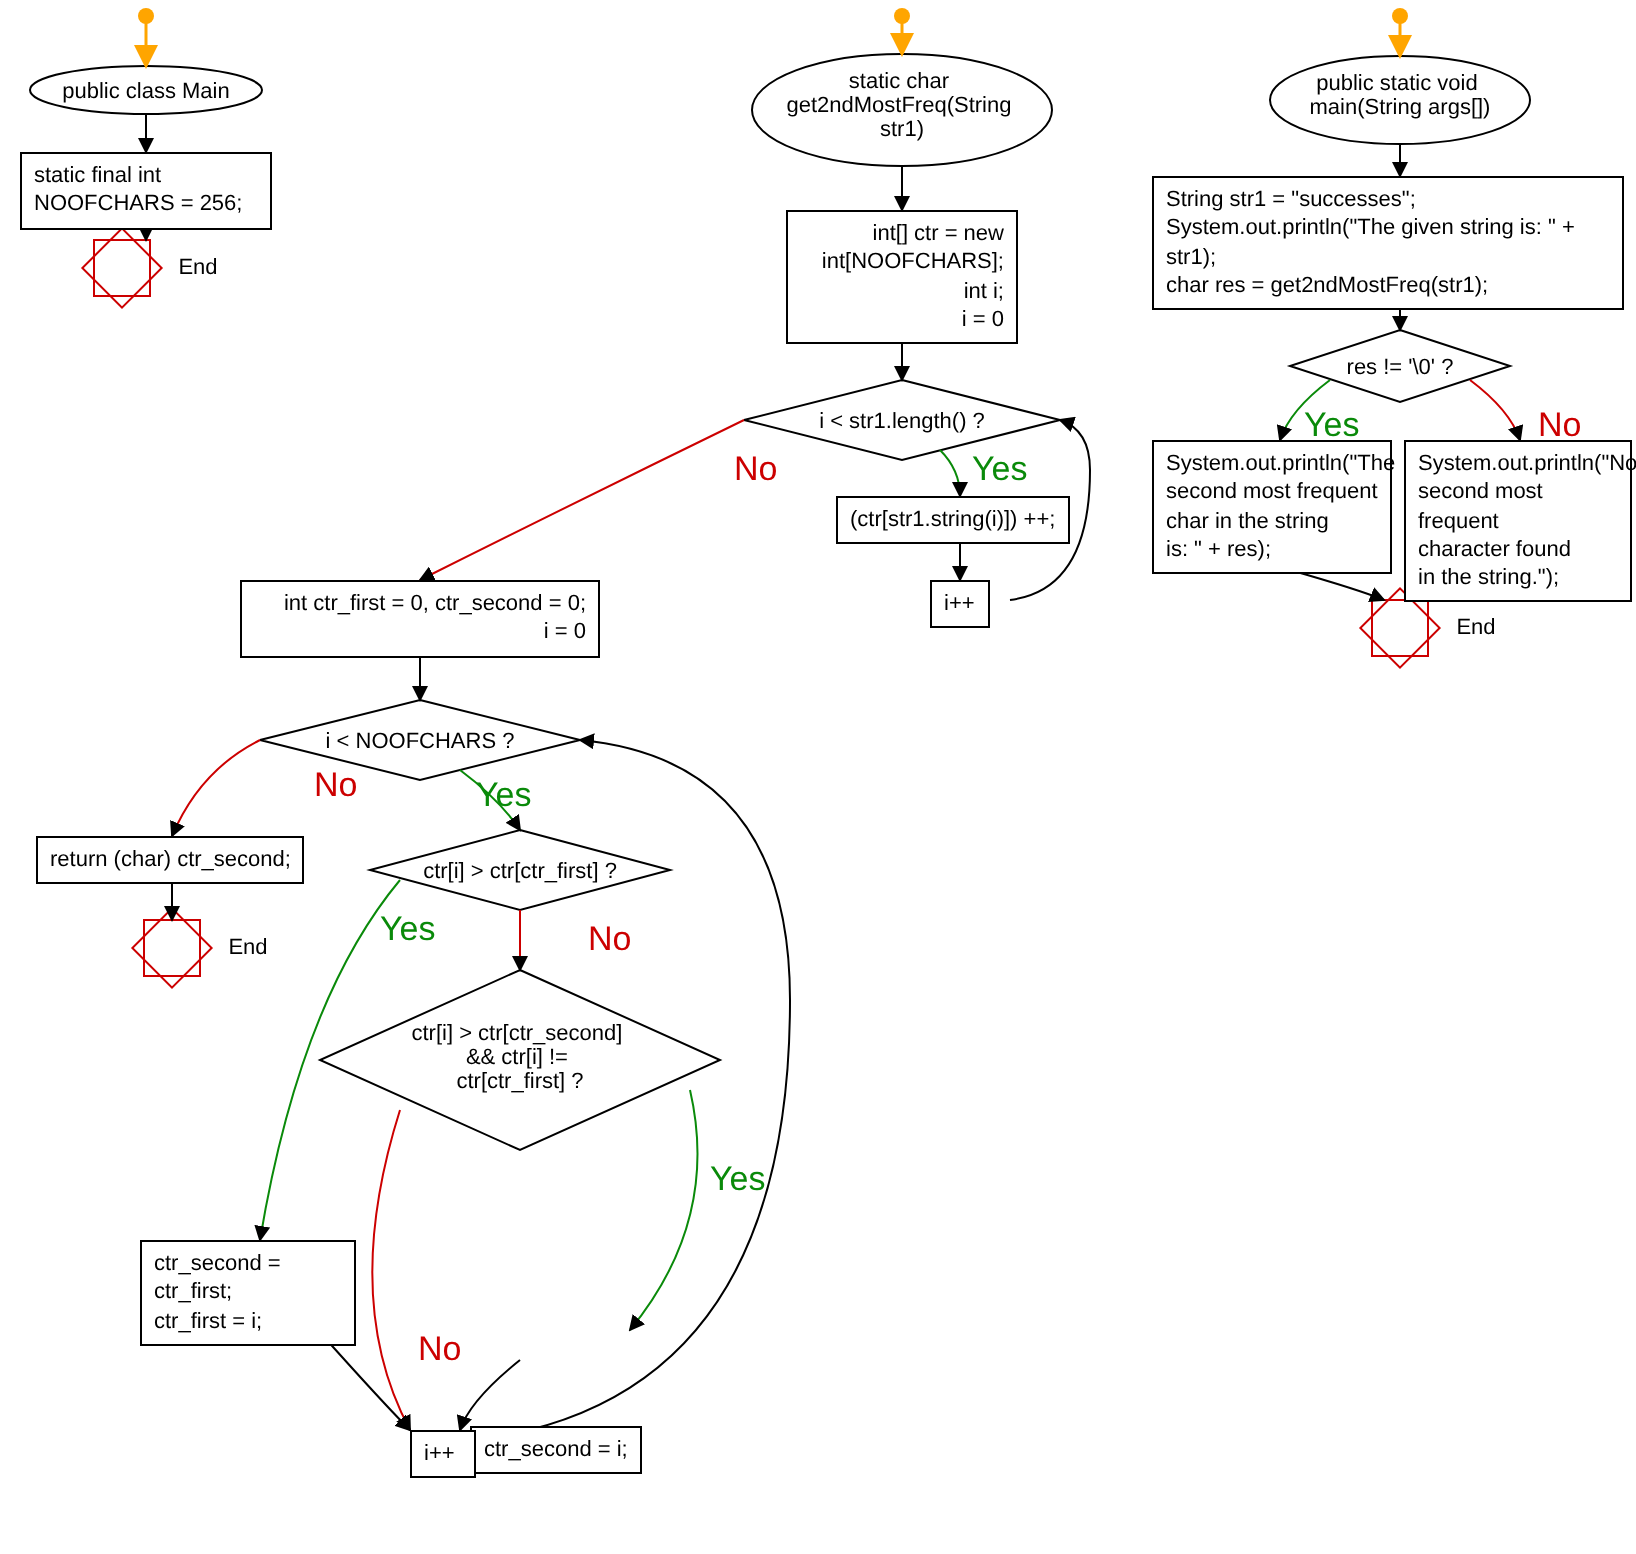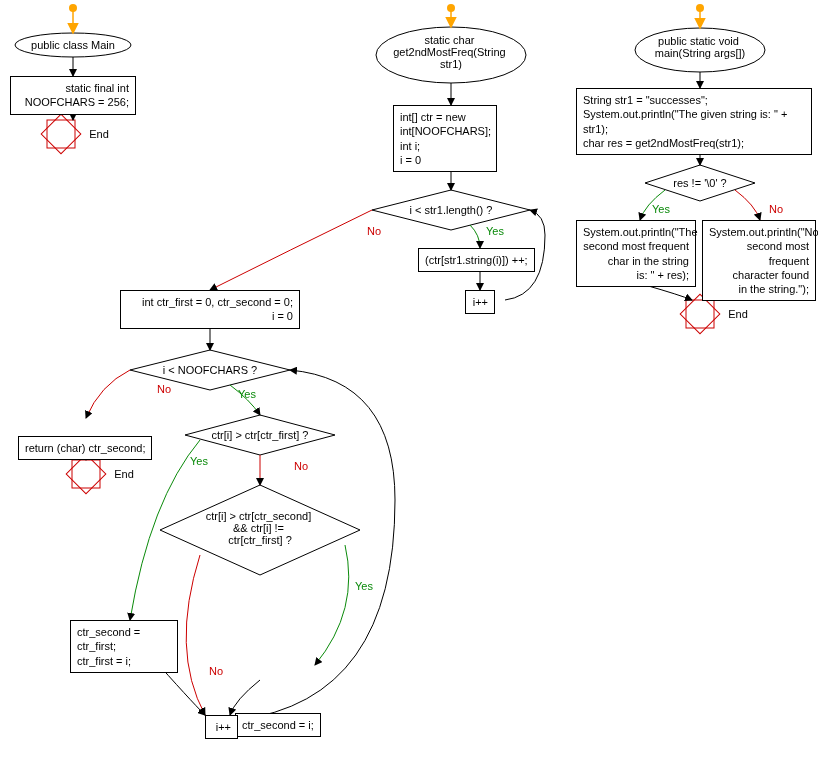--- a/index.html
+++ b/index.html
@@ -15,42 +15,42 @@
   svg {
     position: absolute;
     top: 0;
     left: 0;
   }
   .box {
     position: absolute;
     border: 1px solid #000;
     background: #fff;
     padding: 4px 6px;
-    text-align: right;
+    text-align: left;
     line-height: 1.3;
     box-sizing: border-box;
   }
   .entry-dot {
     position: absolute;
     width: 8px;
     height: 8px;
     background: orange;
     border-radius: 50%;
     transform: translate(-50%, -50%);
   }
   .end-label {
     position: absolute;
     font-size: 11px;
     transform: translate(-50%,-50%);
     pointer-events: none;
     margin-left: 38px;
   }
   .edge-label {
     position: absolute;
-    font-size: 11px;
+    font-size: 17px;
     pointer-events: none;
   }
   .yes { color: #0a8a0a; }
   .no  { color: #cc0000; margin-left: 29px; }
 </style>
 </head>
 <body>
 
 <svg width="818" height="777">
   <defs>
@@ -159,25 +159,25 @@
   <text x="700" y="187" text-anchor="middle" font-size="11">res != '\0' ?</text>
 </svg>
 
 <div class="entry-dot" style="left:73px;top:8px"></div>
 <div class="entry-dot" style="left:451px;top:8px"></div>
 <div class="entry-dot" style="left:700px;top:8px"></div>
 
 <div class="box" style="left:10px;top:76px;width:126px">static final int<br>NOOFCHARS = 256;</div>
 <div class="end-label" style="left:61px;top:134px">End</div>
 
-<div class="box" style="left:393px;top:105px;width:104px;text-align:left">int[] ctr = new<br>int[NOOFCHARS];<br>int i;<br>i = 0</div>
+<div class="box" style="left:393px;top:105px;width:116px;text-align:right">int[] ctr = new<br>int[NOOFCHARS];<br>int i;<br>i = 0</div>
 <div class="box" style="left:418px;top:248px;">(ctr[str1.string(i)]) ++;</div>
 <div class="box" style="left:465px;top:290px;width:30px">i++</div>
 <div class="box" style="left:120px;top:290px;width:180px;text-align:right">int ctr_first = 0, ctr_second = 0;<br>i = 0</div>
-<div class="box" style="left:18px;top:436px;">return (char) ctr_second;</div>
+<div class="box" style="left:18px;top:418px;">return (char) ctr_second;</div>
 <div class="end-label" style="left:86px;top:474px">End</div>
 <div class="box" style="left:70px;top:620px;width:108px;text-align:left">ctr_second = ctr_first;<br>ctr_first = i;</div>
 <div class="box" style="left:235px;top:665px;margin-top:48px;">ctr_second = i;</div>
 <div class="box" style="left:205px;top:715px;width:33px">i++</div>
 
 <div class="box" style="left:576px;top:88px;width:236px;text-align:left">String str1 = "successes";<br>System.out.println("The given string is: " + str1);<br>char res = get2ndMostFreq(str1);</div>
 <div class="box" style="left:576px;top:220px;width:120px">System.out.println("The<br>second most frequent<br>char in the string<br>is: " + res);</div>
 <div class="box" style="left:702px;top:220px;width:114px">System.out.println("No<br>second most frequent<br>character found<br>in the string.");</div>
 <div class="end-label" style="left:700px;top:314px">End</div>
 

